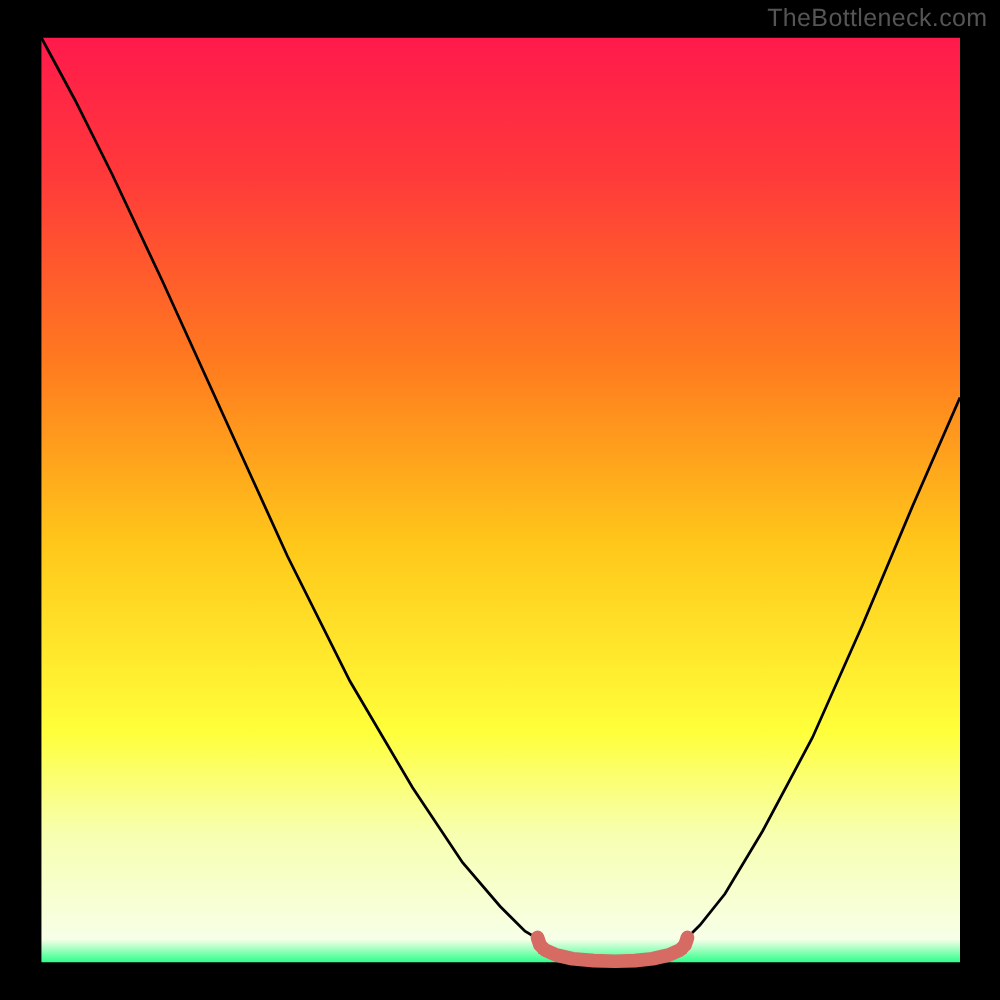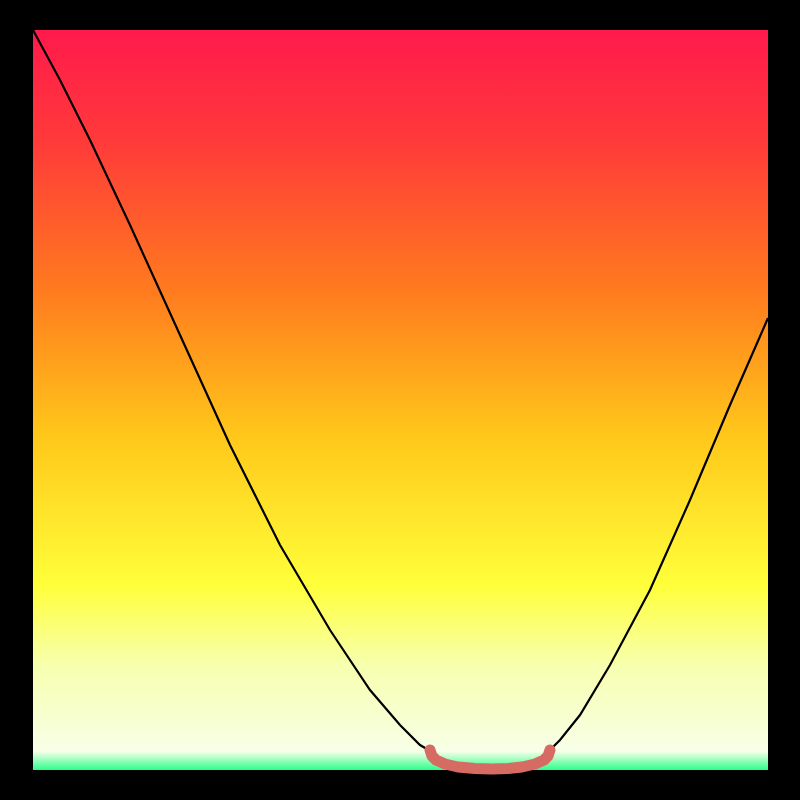--- a/index.html
+++ b/index.html
@@ -32,20 +32,21 @@
     position: absolute;
     top: 0;
     left: 0;
   }
 </style>
 </head>
 <body>
 
 <div class="frame">
 
+  <div class="watermark">TheBottleneck.com</div>
 
   <svg id="chart-svg" width="800" height="800">
     <defs>
       <linearGradient id="bg-grad" x1="0" y1="0" x2="0" y2="1">
           <stop offset="0%" stop-color="#ff1a4c"></stop>
           <stop offset="15%" stop-color="#ff3a3a"></stop>
           <stop offset="35%" stop-color="#ff7a1f"></stop>
           <stop offset="55.00000000000001%" stop-color="#ffc81a"></stop>
           <stop offset="75%" stop-color="#ffff3a"></stop>
           <stop offset="86%" stop-color="#f7ffb0"></stop>

